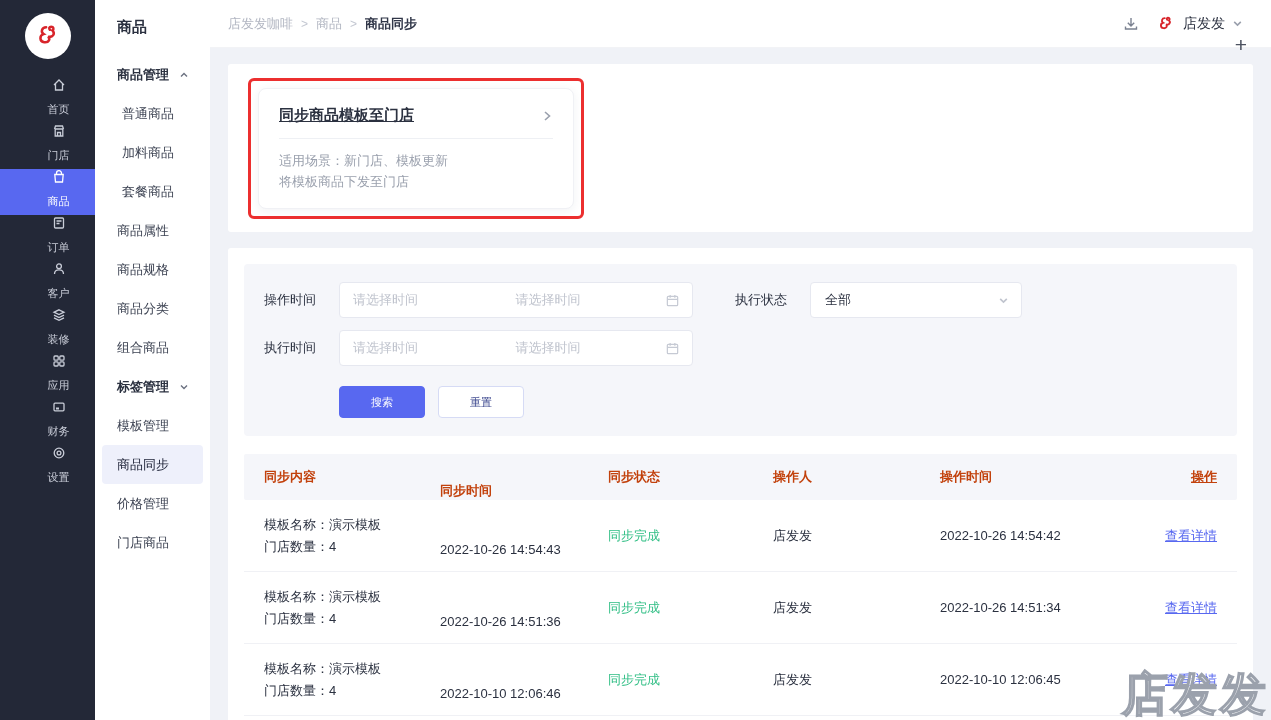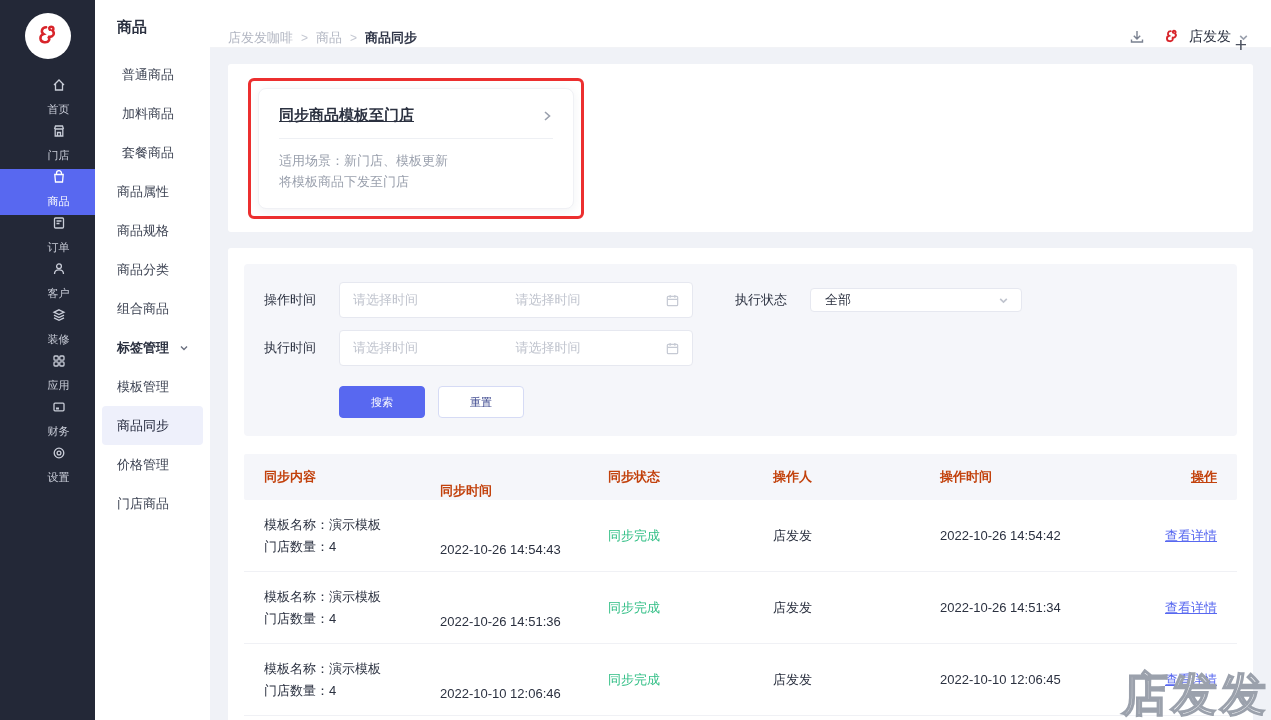--- a/index.html
+++ b/index.html
@@ -23,21 +23,21 @@
   .subnav { width:115px; background:#fff; flex:none; padding:14px 0 0 0; }
   .subnav-title { font-size:15px; font-weight:bold; padding:4px 0 18px 22px; }
   .sub-item { height:39px; display:flex; align-items:center; font-size:13px; color:#3c4252; cursor:pointer; padding-left:22px; gap:10px; }
   .sub-item.group { font-weight:bold; color:#2b3140; }
   .sub-item.child { padding-left:27px; }
   .sub-item.active { background:var(--accent-light-bg,#eef0fb); border-radius:4px; margin:0 7px; padding-left:15px; color:#20253a; }
   .sub-item svg.chev { width:10px; height:10px; stroke:#6b7180; fill:none; stroke-width:1.4; }
 
   
   .main { flex:1; display:flex; flex-direction:column; position:relative; min-width:0; }
-  .topbar { height:48px; background:#fff; border-bottom:1px solid #f2f3f6; display:flex; align-items:flex-end; padding:0 22px 0 18px; flex:none; }
+  .topbar { height:48px; background:#fff; border-bottom:1px solid #f2f3f6; display:flex; align-items:center; padding:0 28px 0 18px; flex:none; }
   .crumb { display:flex; align-items:center; gap:8px; font-size:13px; }
   .crumb .dim { color:#b2b6c2; }
   .crumb .sep { color:#c3c7d1; font-size:12px; }
   .crumb .cur { color:#303648; font-weight:bold; }
   .topbar-right { margin-left:auto; display:flex; align-items:center; gap:16px; }
   .dl-icon svg { width:18px; height:18px; stroke:#7a8190; fill:none; stroke-width:1.4; display:block; cursor:pointer; }
   .user-chip { display:flex; align-items:center; gap:7px; cursor:pointer; }
   .user-chip .uname { font-size:14px; color:#2b3140; }
   .user-chip svg.chev { width:11px; height:11px; stroke:#9aa0ad; fill:none; stroke-width:1.4; }
   .plus-float { position:absolute; top:34px; right:24px; font-size:21px; color:#4c5260; line-height:1; cursor:pointer; z-index:5; }
@@ -58,21 +58,21 @@
   .panel-2 { padding:16px; min-height:456px; }
 
   
   .filters { background:var(--block-bg,#f5f6fa); border-radius:4px; padding:18px 20px 18px; }
   .f-row { display:flex; align-items:center; margin-bottom:12px; }
   .f-label { width:58px; font-weight:500; color:#2b3140; flex:none; margin-right:17px; }
   .range-input { width:354px; height:36px; background:#fff; border:1px solid var(--border,#e6e8f0); border-radius:4px; display:flex; align-items:center; cursor:text; }
   .range-input .ph { color:var(--placeholder,#bfc3cd); flex:1; padding-left:13px; }
   .range-input svg { width:15px; height:15px; stroke:#c6cad4; fill:none; stroke-width:1.3; margin:0 12px 0 0; flex:none; }
   .f-gap { width:42px; flex:none; }
-  .select-box { width:212px; height:24px; background:#fff; border:1px solid var(--border,#e6e8f0); border-radius:4px; display:flex; align-items:center; justify-content:space-between; padding:0 12px 0 14px; cursor:pointer; }
+  .select-box { width:212px; height:36px; background:#fff; border:1px solid var(--border,#e6e8f0); border-radius:4px; display:flex; align-items:center; justify-content:space-between; padding:0 12px 0 14px; cursor:pointer; }
   .select-box svg { width:11px; height:11px; stroke:#c0c4ce; fill:none; stroke-width:1.5; }
   .f-buttons { margin-left:75px; display:flex; gap:13px; padding-top:8px; }
   .btn { height:32px; min-width:86px; border-radius:4px; font-size:11px; display:flex; align-items:center; justify-content:center; cursor:pointer; }
   .btn-primary { background:var(--accent,#5868f0); color:#fff; border:1px solid var(--accent,#5868f0); }
   .btn-ghost { background:#fff; color:#3d488f; border:1px solid #d6dbf5; }
 
   
   .table { margin-top:18px; }
   .t-head { display:flex; align-items:center; background:var(--block-bg,#f5f6fa); height:46px; font-weight:bold; color:#c2410c; border-radius:2px; }
   .t-row { display:flex; align-items:center; height:72px; border-bottom:1px solid #f0f1f5; background:#fff; }
@@ -161,20 +161,26 @@
           <circle cx="8" cy="8" r="4.8"></circle>
           <circle cx="8" cy="8" r="1.9"></circle>
         </svg>
       <span>设置</span>
     </div>
   </div>
 
   <div class="subnav">
     <div class="subnav-title">商品</div>
 
+    <div class="sub-item group">
+      <span>商品管理</span>
+      <svg class="chev" viewBox="0 0 10 10">
+          <path d="M2 6.5 L5 3.5 L8 6.5"></path>
+        </svg>
+    </div>
     <div class="sub-item child">
         <span>普通商品</span>
       </div>
     <div class="sub-item child">
         <span>加料商品</span>
       </div>
     <div class="sub-item child">
         <span>套餐商品</span>
       </div>
     <div class="sub-item">

